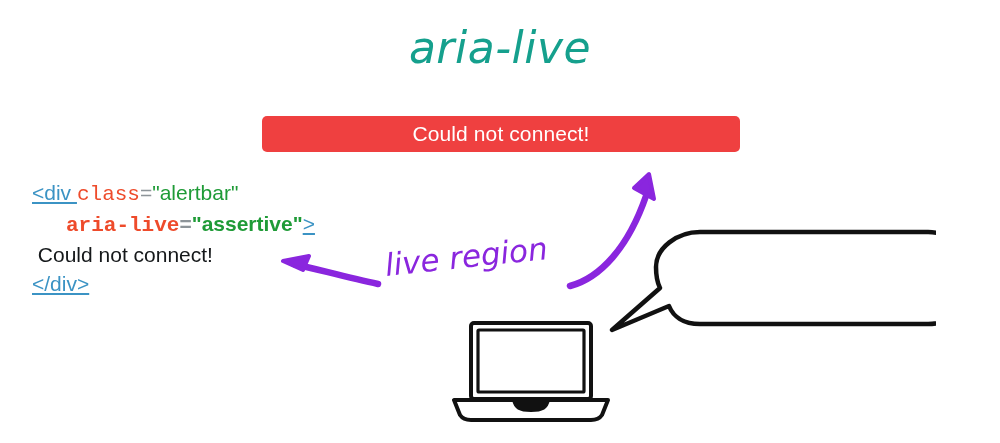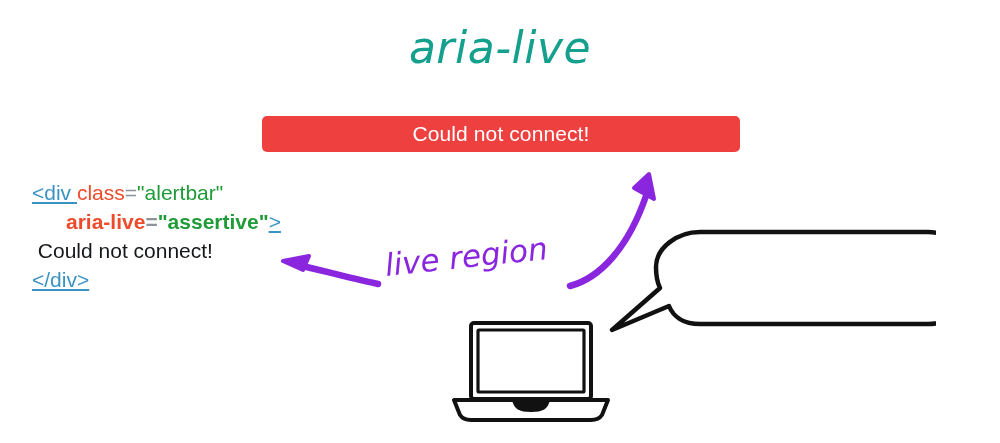--- a/index.html
+++ b/index.html
@@ -62,21 +62,21 @@
     left: 32px;
     top: 178px;
     font-family: "Liberation Sans", sans-serif;
     font-size: 21px;
     line-height: 29px;
     white-space: pre;
   }
   .code-line { display: block; }
   .code-line.indent { padding-left: 34px; }
   .tok-tag    { color: #3b93c4; text-decoration: underline; }
-  .tok-attr   { color: #ee4b2b; }
+  .tok-attr   { color: #ee4b2b; font-family: Liberation Mono, monospace; }
   .tok-eq     { color: #8d9499; }
   .tok-val    { color: #1f9b37; }
   .tok-text   { color: #15181a; }
   .bold       { font-weight: bold; }
 
   
   #live-region-label {
     position: absolute;
     left: 385px;
     top: 247px;

